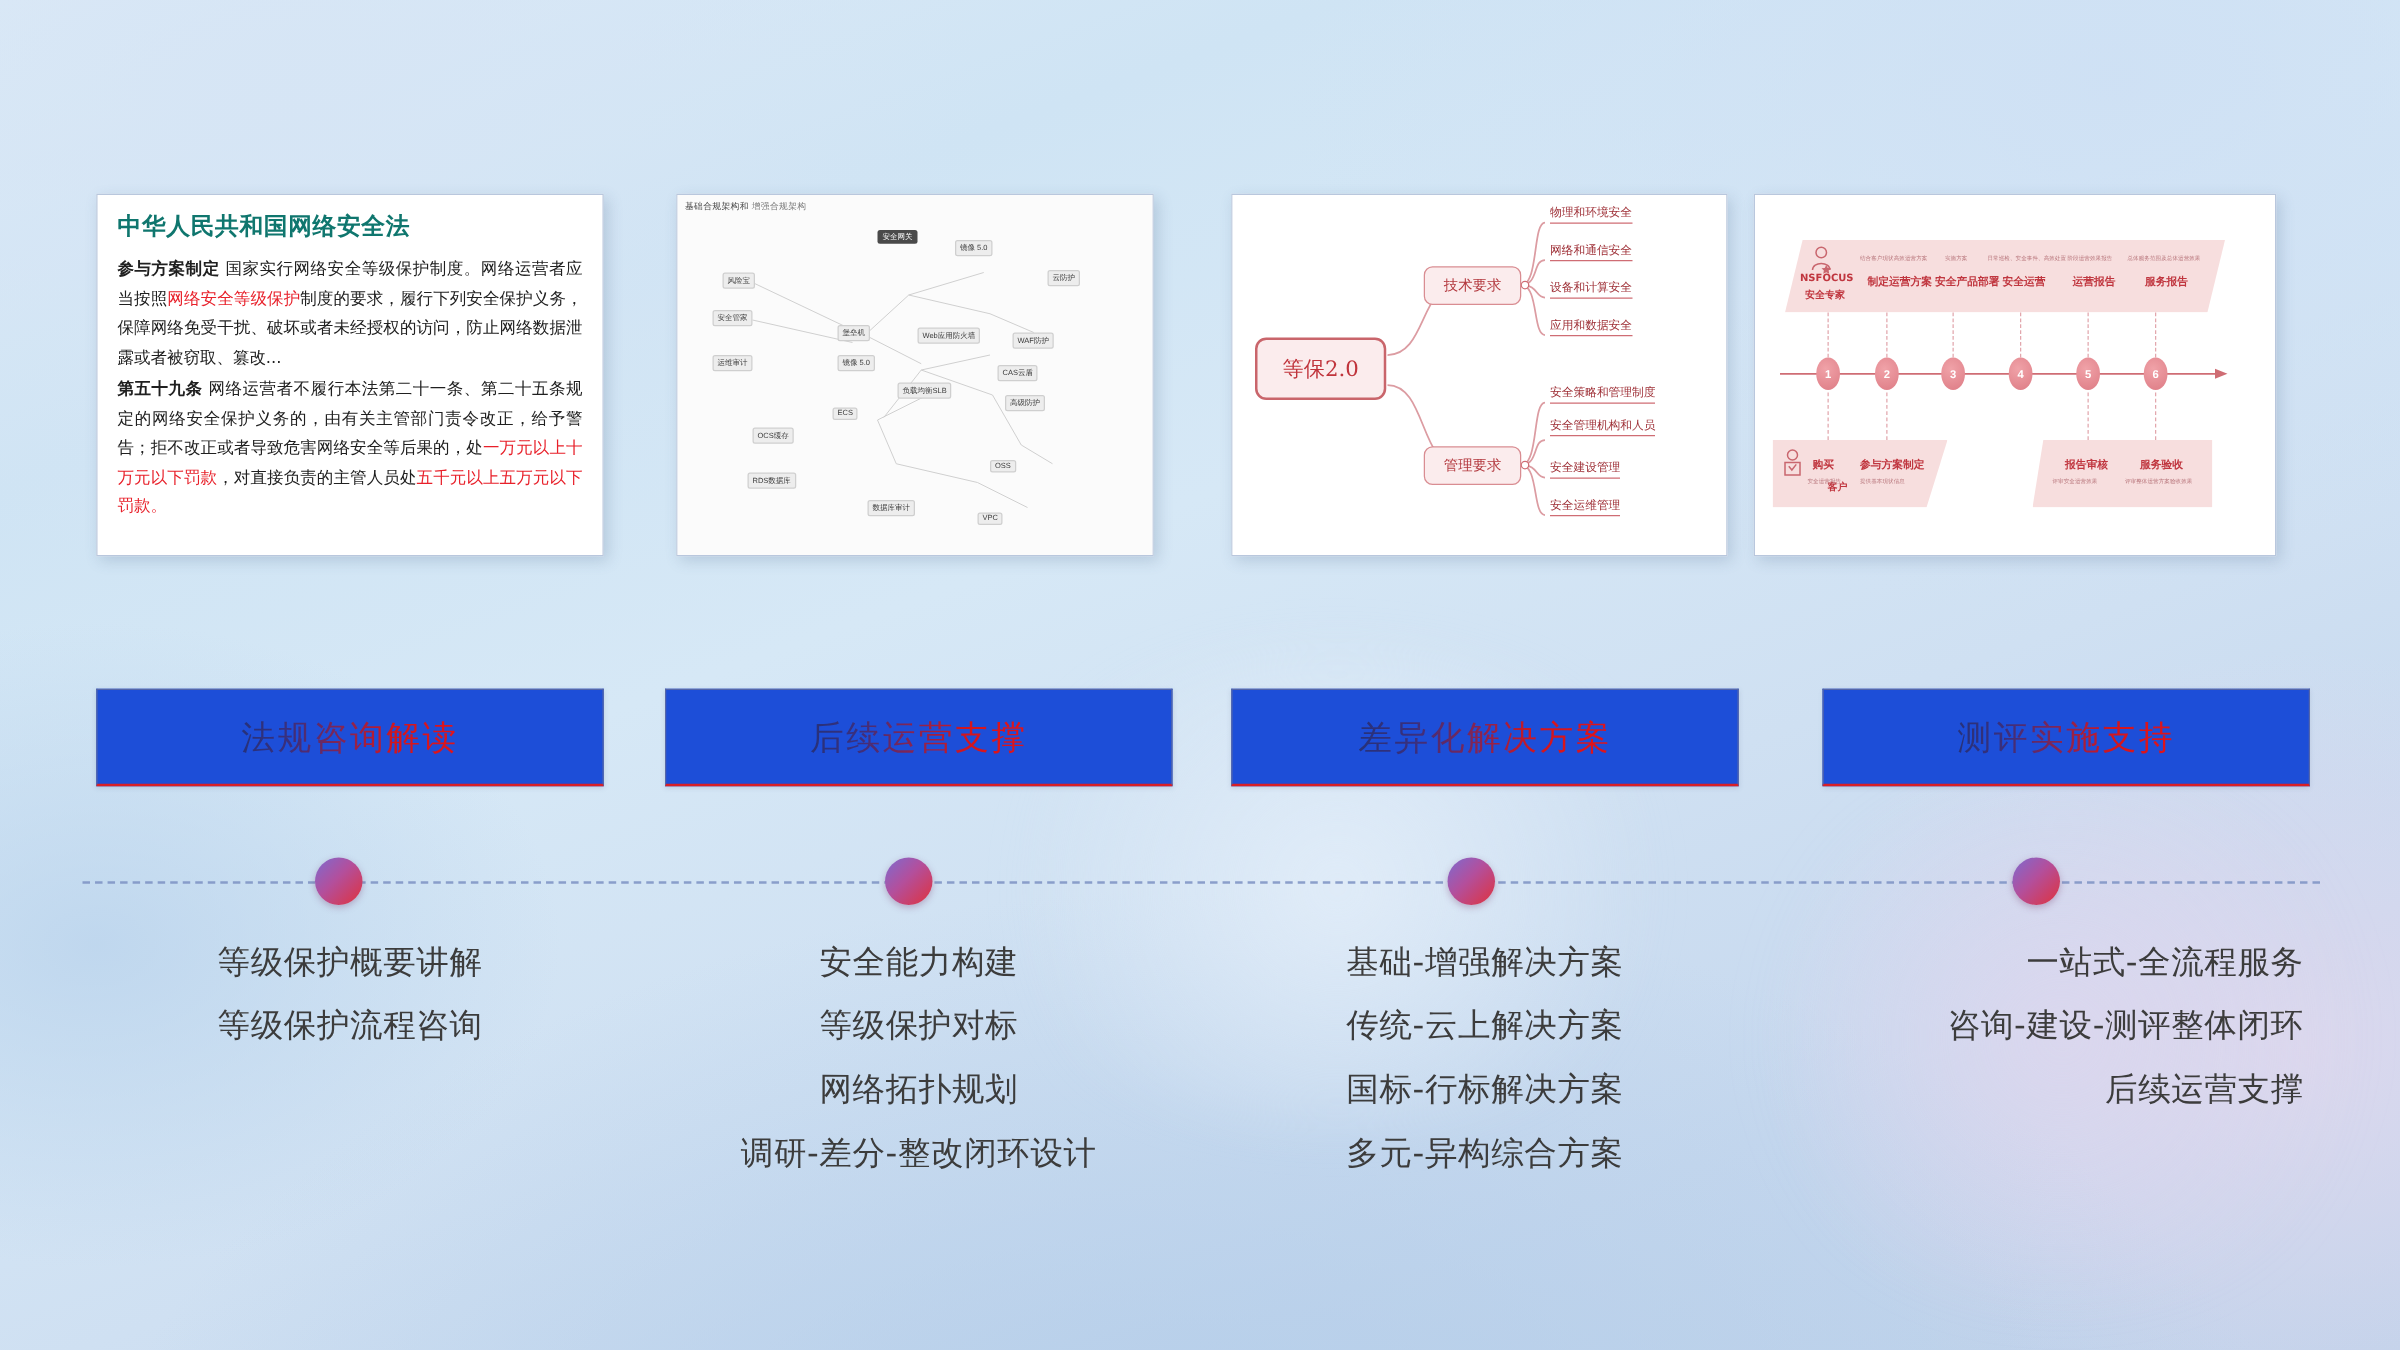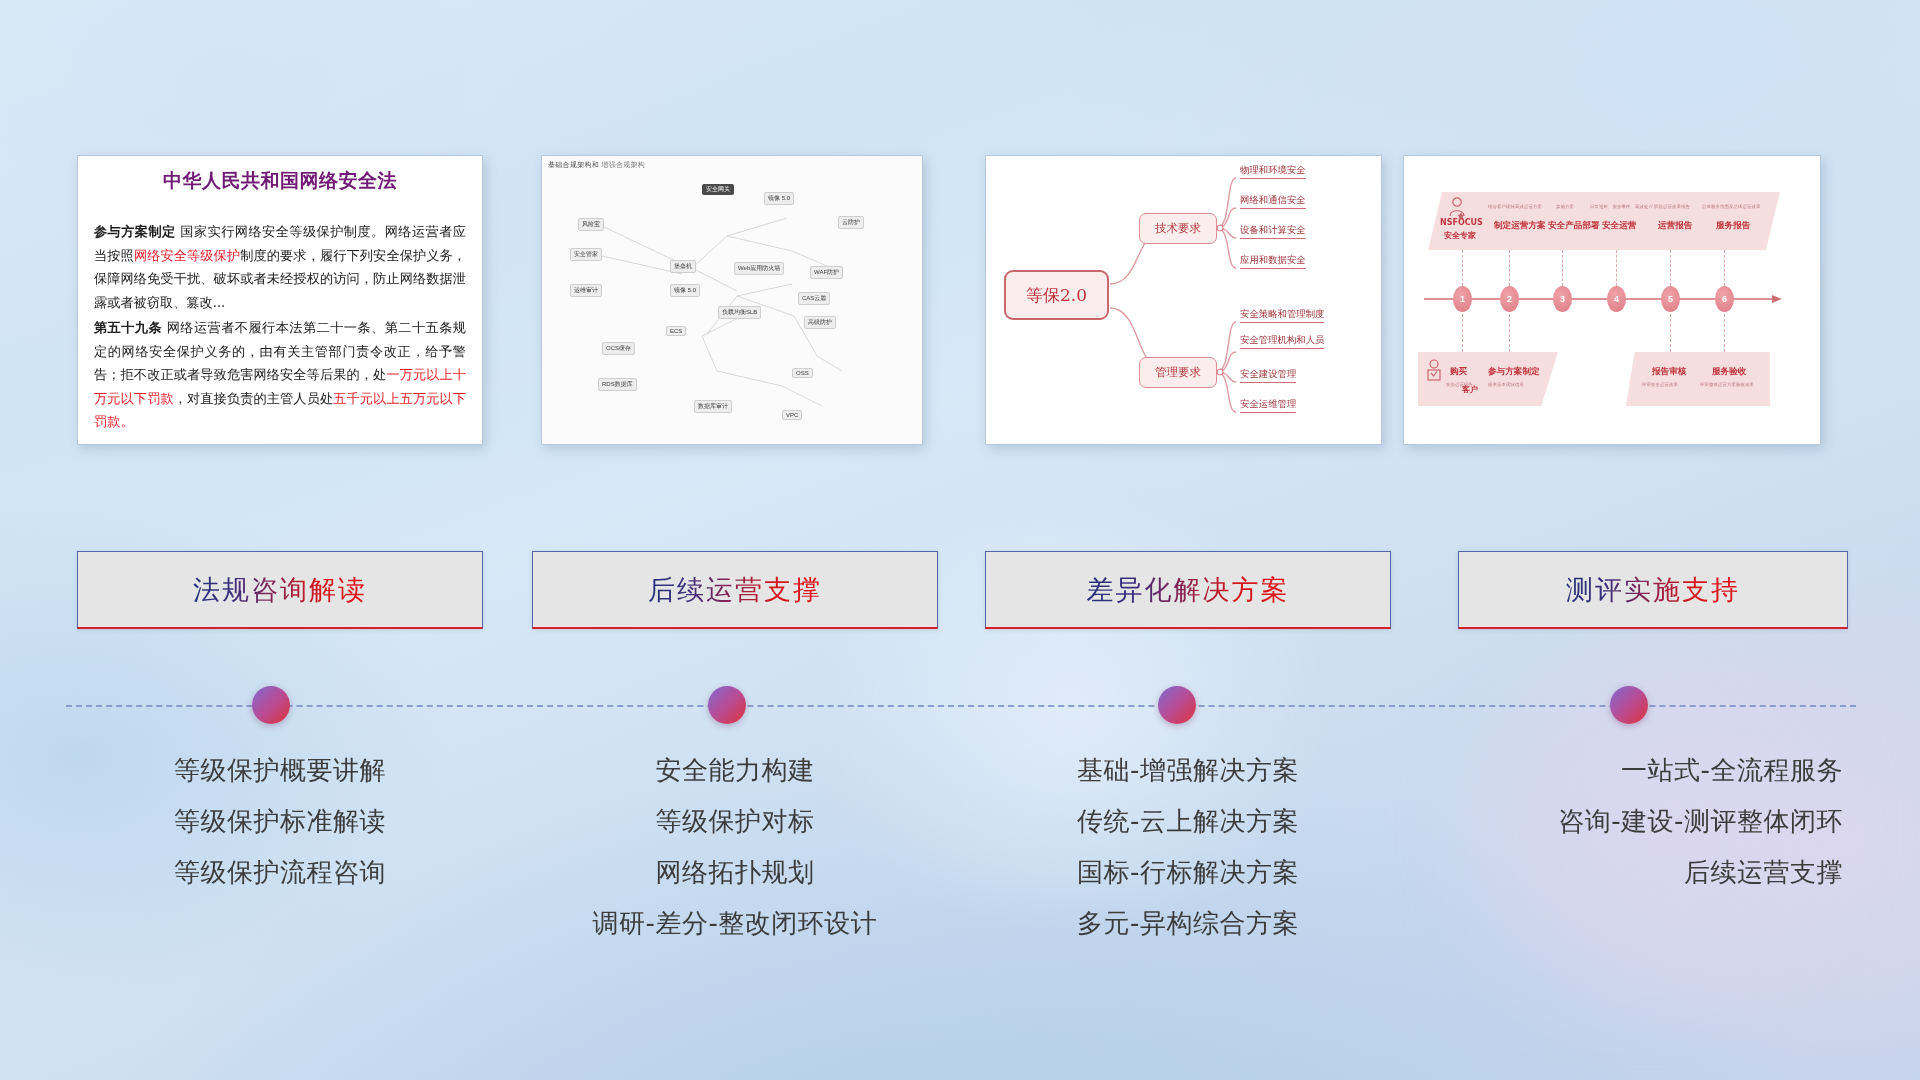--- a/index.html
+++ b/index.html
@@ -29,21 +29,21 @@
     box-shadow: 3px 4px 11px rgba(70,95,130,.22);
     overflow:hidden;
   }
   .thumb.t1 { left:77px;  width:406px; }
   .thumb.t2 { left:541px; width:382px; }
   .thumb.t3 { left:985px; width:397px; }
   .thumb.t4 { left:1403px;width:418px; }
 
   
   .law { padding:12px 16px 8px 16px; }
-  .law-title{ text-align:center; font-weight:bold; font-size:19px; color:#701a75; letter-spacing:.5px; margin-bottom:26px;
+  .law-title{ font-weight:bold; font-size:19px; color:#0f766e; letter-spacing:.5px; margin-bottom:10px;
               font-family:"DejaVu Sans","Liberation Sans",sans-serif;}
   .law p { font-size:13.2px; line-height:1.78; color:#202020; text-align:justify; margin-bottom:2px;
            font-family:"DejaVu Sans","Liberation Sans",sans-serif;}
   .law b { font-weight:bold; }
   .law .red { color:#e8202a; }
 
   
   .arch { position:relative; width:100%; height:100%; background:#fbfbfb; }
   .arch-hdr{position:absolute;left:6px;top:4px;font-size:7px;color:#4a4a4a;letter-spacing:.3px;}
   .arch-hdr .b{color:#7a7a7a;}
@@ -80,21 +80,21 @@
   .dot{ position:absolute; width:19px;height:26px;border-radius:50%;
         background:radial-gradient(circle at 40% 35%, #f0a2a8, #dd7b84);
         display:flex;align-items:center;justify-content:center;
         color:#fff;font-size:9px;font-weight:bold;}
   .vdash{ position:absolute; border-left:1px dashed #e2a7ad; }
 
   
   .titles{ position:absolute; left:0; top:0; width:1920px; height:1080px; }
   .tbox{
     position:absolute; top:551px; height:78px;
-    background:#e5e5e5;
+    background:#1d4ed8;
     border:1px solid #5566a8;
     border-bottom:2px solid #d81f26;
     box-shadow: 0 1px 4px rgba(80,100,140,.18);
     display:flex;align-items:center;justify-content:center;
   }
   .tbox .txt{
     font-size:27px; font-weight:500; letter-spacing:2px;
     font-family:"DejaVu Sans","Liberation Sans",sans-serif;
     background: linear-gradient(90deg,#26317a 0%, #3a2f7d 22%, #8a2450 48%, #d4161d 72%, #e0141b 100%);
     -webkit-background-clip:text; background-clip:text; color:transparent;
@@ -320,21 +320,20 @@
 
 <div class="tl-line"></div>
 <div class="tl-dot d1"></div>
 <div class="tl-dot d2"></div>
 <div class="tl-dot d3"></div>
 <div class="tl-dot d4"></div>
 
 <div class="cols">
   <div class="col c1">
     <div class="li">等级保护概要讲解</div>
-    <div class="li">等级保护标准解读</div>
     <div class="li">等级保护流程咨询</div>
   </div>
   <div class="col c2">
     <div class="li">安全能力构建</div>
     <div class="li">等级保护对标</div>
     <div class="li">网络拓扑规划</div>
     <div class="li">调研-差分-整改闭环设计</div>
   </div>
   <div class="col c3">
     <div class="li">基础-增强解决方案</div>

